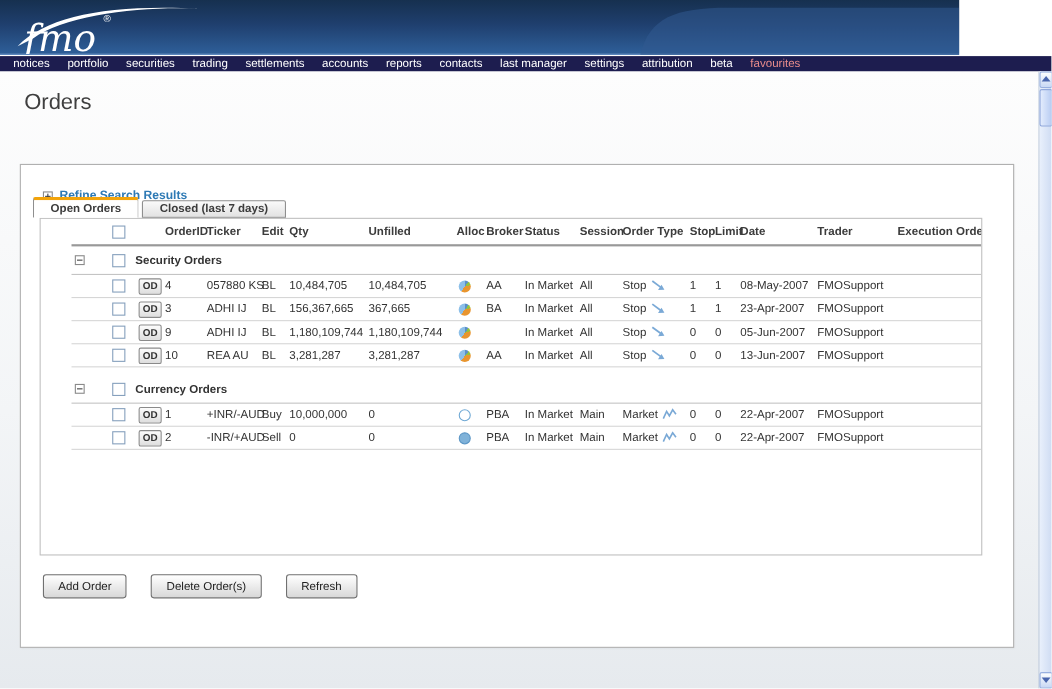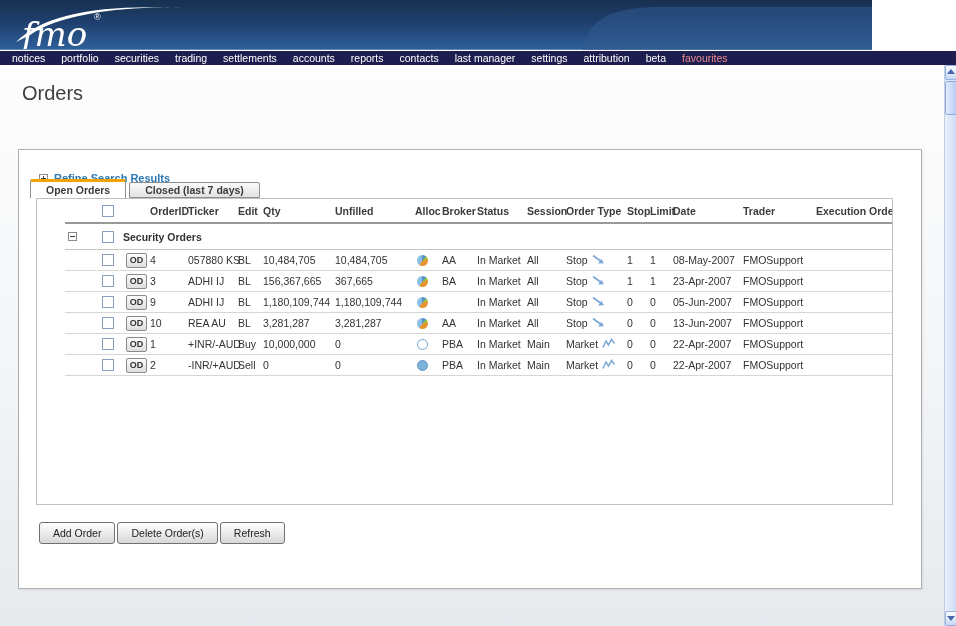--- a/index.html
+++ b/index.html
@@ -102,21 +102,21 @@
   .ordertype { display:flex; align-items:center; gap:4px; }
   .oticon { display:inline-flex; margin-top:-2px; }
   .fillcell { display:flex; padding-left:2px; align-items:center; }
   .fill-arrow { position:relative; width:7px; height:5px; background:#149414; display:inline-block; cursor:pointer; }
   .fill-arrow::after {
     content:''; position:absolute; left:7px; top:-3.5px; width:0; height:0;
     border-top:6px solid transparent; border-bottom:6px solid transparent; border-left:6px solid #149414;
   }
 
   
-  .actions { position:absolute; left:20px; top:372px; display:flex; gap:2px;justify-content:space-between; }
+  .actions { position:absolute; left:20px; top:372px; display:flex; gap:22px;justify-content:space-between; }
   .btn {
     font-family:inherit; font-size:10.5px; color:#222; padding:4px 13px; min-width:52px;
     border:1px solid #707070; border-radius:3px; background:linear-gradient(#fff,#d8d8d8); cursor:pointer;
   }
 
   
   .vscroll {
     position:absolute; right:0; top:65px; width:12px; height:561px;
     background:linear-gradient(90deg,#e9f0fc,#cfdcf3); border-left:1px solid #c2cede;
   }
@@ -328,20 +328,25 @@
             </span>
             <span class="cell">0</span>
             <span class="cell">0</span>
             <span class="cell">13-Jun-2007</span>
             <span class="cell">FMOSupport</span>
             <span class="cell"></span>
             <span class="fillcell">
               <span class="fill-arrow"></span>
             </span>
           </div>
+          <div class="grid group-row gap">
+            <span class="minusbox tree"></span>
+            <input class="cb" type="checkbox" style="">
+            <span class="glabel" style="grid-column: 3 / -1;">Currency Orders</span>
+          </div>
           <div class="grid data-row">
             <span></span>
             <input class="cb" type="checkbox" style="">
             <button class="odbtn">OD</button>
             <span class="cell">1</span>
             <span class="cell">+INR/-AUD</span>
             <span class="cell">Buy</span>
             <span class="cell">10,000,000</span>
             <span class="cell">0</span>
             <span class="alloc circle-open"></span>

